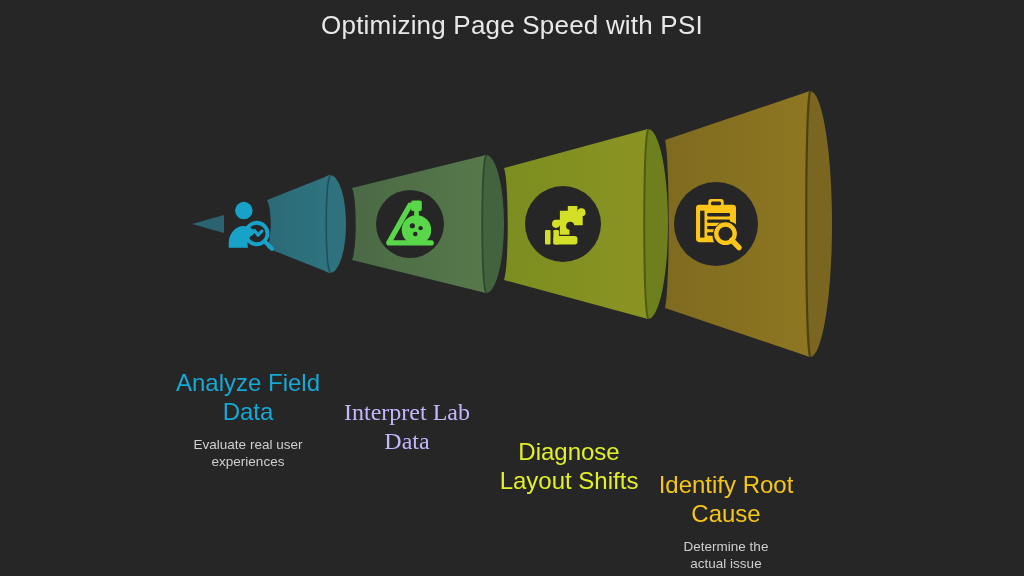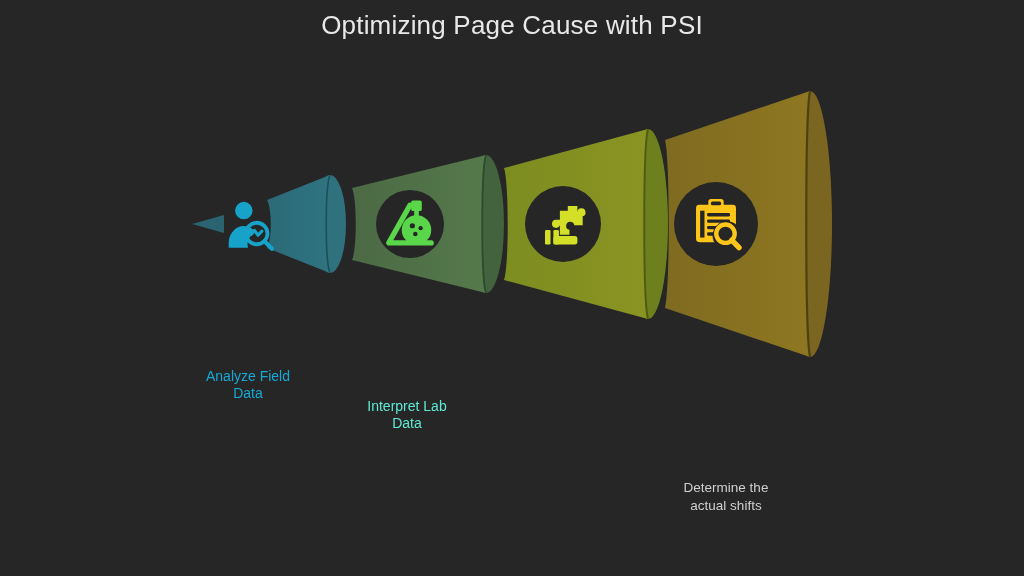--- a/index.html
+++ b/index.html
@@ -34,21 +34,21 @@
     left: 0;
     width: 1024px;
     height: 576px;
     pointer-events: none;
   }
   .stage-label {
     position: absolute;
     text-align: center;
   }
   .stage-title {
-    font-size: 14px;
+    font-size: 24px;
     font-weight: 400;
     line-height: 1.22;
     white-space: pre-line;
   }
   .stage-desc {
     margin-top: 9px;
     font-size: 13.5px;
     font-weight: 400;
     line-height: 1.3;
     color: #cfcfcf;
@@ -57,21 +57,21 @@
   #label-0 { left: 160px;  top: 368px; width: 176px; }
   #label-1 { left: 319px;  top: 398px; width: 176px; }
   #label-2 { left: 481px;  top: 437px; width: 176px; }
   #label-3 { left: 638px;  top: 470px; width: 176px; }
 </style>
 </head>
 <body style="background: rgb(38, 38, 38);">
 
 <div id="slide" style="background: rgb(38, 38, 38);">
 
-  <div id="page-title" style="color: rgb(232, 232, 232);">Optimizing Page Cause with PSI</div>
+  <div id="page-title" style="color: rgb(232, 232, 232);">Optimizing Page Speed with PSI</div>
 
   <svg id="funnel-graphic" viewBox="0 0 1024 576" width="1024" height="576" xmlns="http://www.w3.org/2000/svg">
     <defs>
       <linearGradient id="g1" x1="0" y1="0" x2="1" y2="0">
         <stop offset="0%" stop-color="#2b6a76"></stop>
         <stop offset="100%" stop-color="#2f7481"></stop>
       </linearGradient>
       <linearGradient id="g2" x1="0" y1="0" x2="1" y2="0">
         <stop offset="0%" stop-color="#4b6a45"></stop>
         <stop offset="100%" stop-color="#56794b"></stop>
@@ -185,28 +185,34 @@
 
       <path d="M25 33.2 l3 -3.4 l3.2 4.2 l3.4 -3.6" fill="none" stroke="#17a2c9" stroke-width="2.8" stroke-linecap="round" stroke-linejoin="round"></path>
 
       <line x1="37" y1="39.4" x2="43.6" y2="46" stroke="#17a2c9" stroke-width="3.8" stroke-linecap="round"></line>
     </g>
   </svg>
 
   <div class="stage-label" id="label-0">
     <div class="stage-title" style="color: rgb(23, 169, 214);">Analyze Field
 Data</div>
+    <div class="stage-desc">Evaluate real user
+experiences</div>
   </div>
 
   <div class="stage-label" id="label-1">
-    <div class="stage-title" style="color: #5eead4;">Interpret Lab
+    <div class="stage-title" style="color: #c4b5fd; font-family: Liberation Serif, serif;">Interpret Lab
 Data</div>
   </div>
 
   <div class="stage-label" id="label-2">
+    <div class="stage-title" style="color: rgb(227, 240, 40);">Diagnose
+Layout Shifts</div>
   </div>
 
   <div class="stage-label" id="label-3">
+    <div class="stage-title" style="color: rgb(245, 197, 24);">Identify Root
+Cause</div>
     <div class="stage-desc">Determine the
-actual shifts</div>
+actual issue</div>
   </div>
 
 </div>
 
 </body></html>

